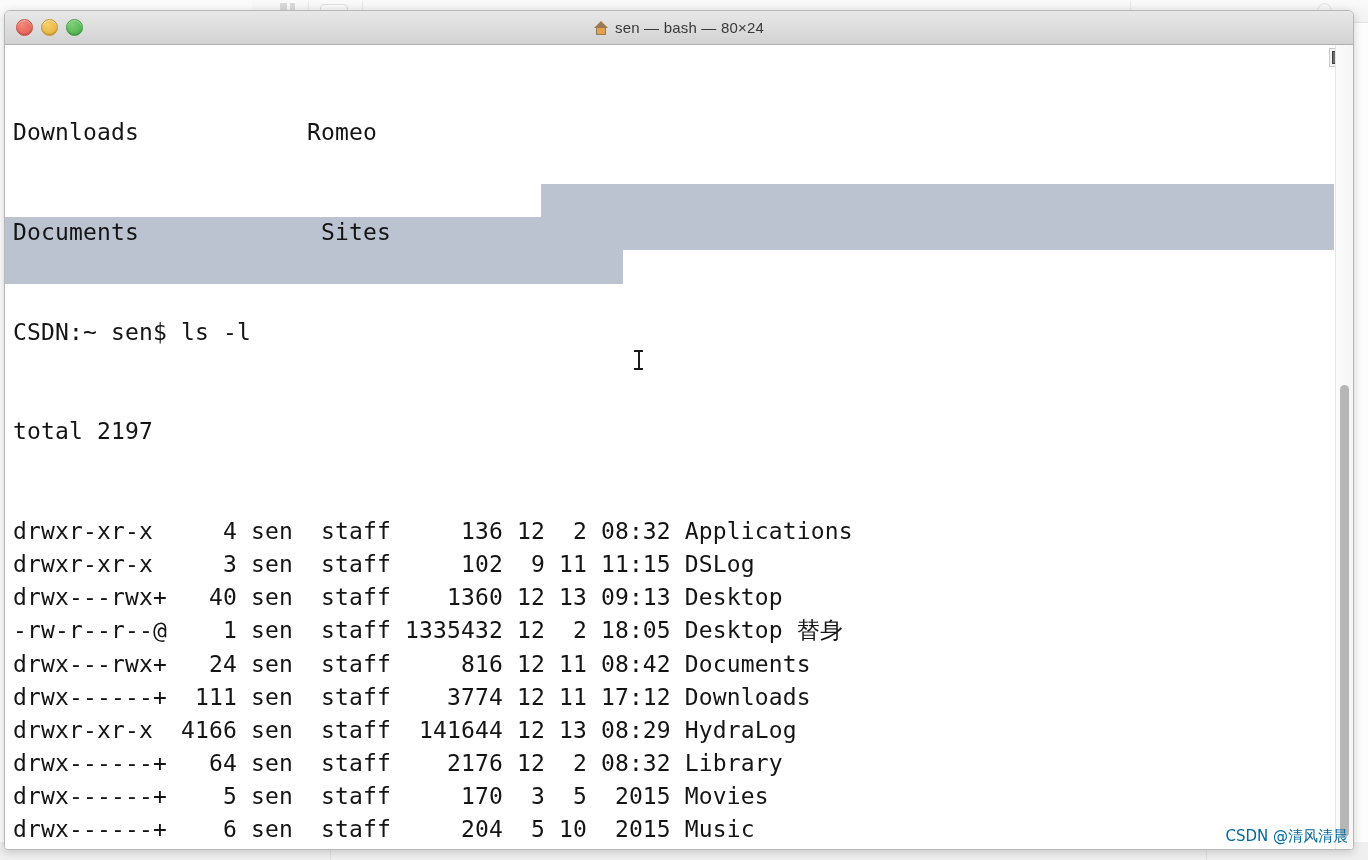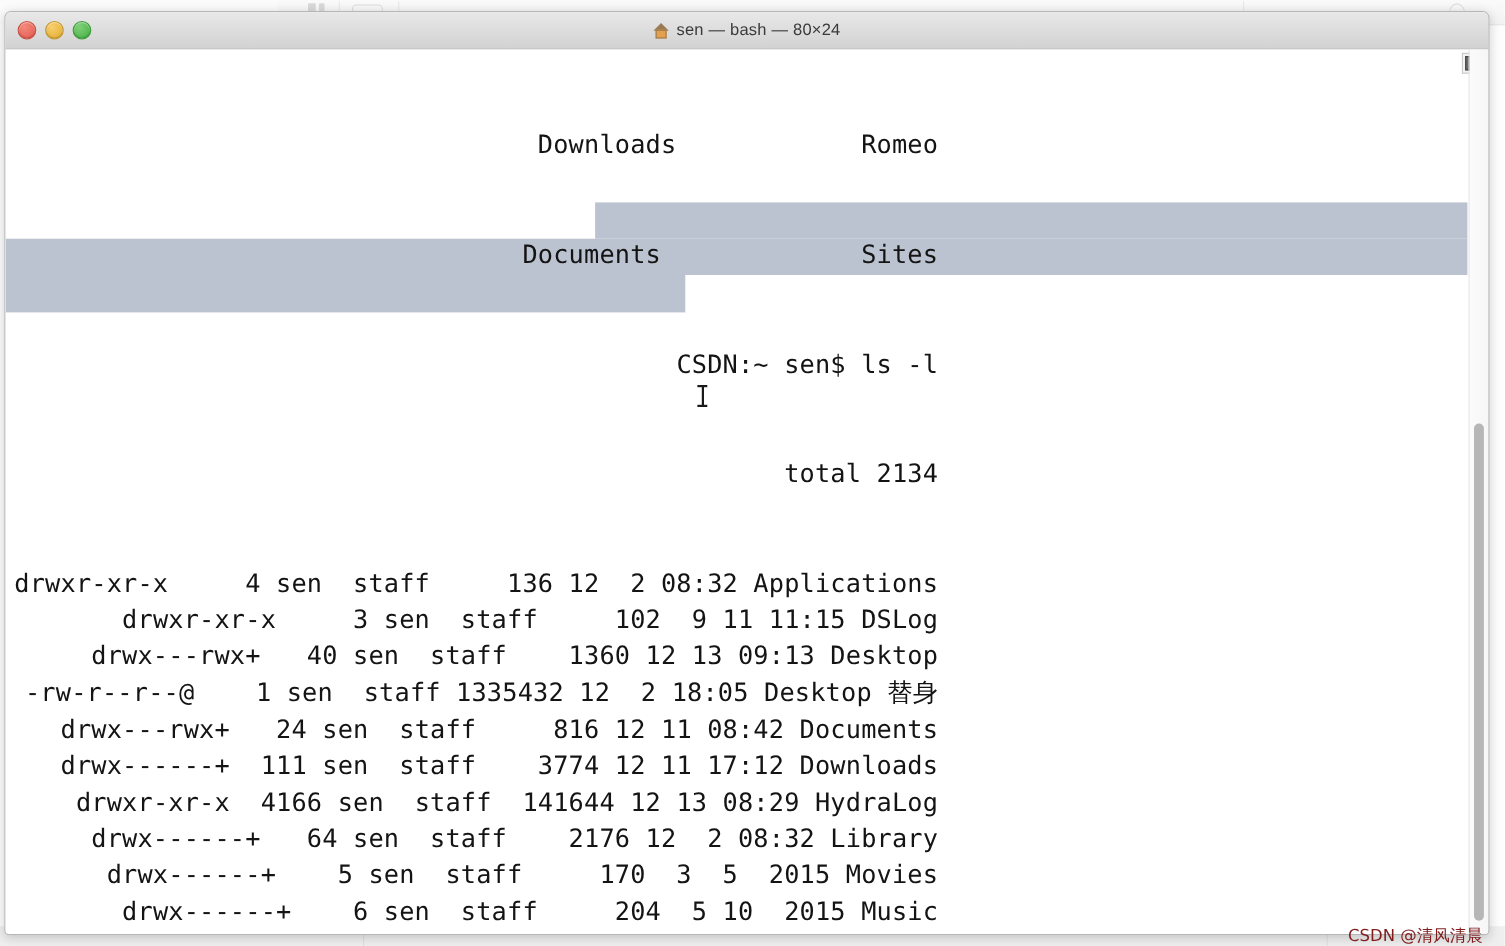--- a/index.html
+++ b/index.html
@@ -182,21 +182,20 @@
     font-size: 23px;
     line-height: 33.2px;
     color: #141414;
     white-space: pre;
     letter-spacing: 0.15px;
     z-index: 2;
   }
   .term-line {
     height: 33.2px;
     position: relative;
-    text-align: right;
   }
 
   
   .sel {
     position: absolute;
     background: #bcc3d0;
     z-index: 1;
   }
 
   
@@ -266,23 +265,23 @@
     top: 340px;
     height: 452px;
     background: #b6b6b6;
     border-radius: 5px;
   }
 
   
   #watermark {
     position: absolute;
     right: 20px;
-    bottom: 0;
+    bottom: 14px;
     font-size: 15px;
-    color: #7f1d1d;
+    color: #0369a1;
     z-index: 10;
     font-family: "DejaVu Sans", sans-serif;
     white-space: nowrap;
     margin-top: 40px;
   }
 </style>
 </head>
 <body>
 
 <div id="bg-layer">
@@ -318,21 +317,21 @@
   <div id="terminal-body">
 
     <div class="sel" style="left:536px; top:139px; width:793px; height:33px;"></div>
     <div class="sel" style="left:0px; top:172px; width:1329px; height:33px;"></div>
     <div class="sel" style="left:0px; top:205px; width:618px; height:34px;"></div>
 
     <div id="term-text">
       <div class="term-line">Downloads            Romeo</div>
       <div class="term-line">Documents             Sites</div>
       <div class="term-line">CSDN:~ sen$ ls -l</div>
-      <div class="term-line">total 2134</div>
+      <div class="term-line">total 2197</div>
       <div id="listing-rows"><div class="term-line">drwxr-xr-x     4 sen  staff     136 12  2 08:32 Applications</div><div class="term-line">drwxr-xr-x     3 sen  staff     102  9 11 11:15 DSLog</div><div class="term-line">drwx---rwx+   40 sen  staff    1360 12 13 09:13 Desktop</div><div class="term-line">-rw-r--r--@    1 sen  staff 1335432 12  2 18:05 Desktop 替身</div><div class="term-line">drwx---rwx+   24 sen  staff     816 12 11 08:42 Documents</div><div class="term-line">drwx------+  111 sen  staff    3774 12 11 17:12 Downloads</div><div class="term-line">drwxr-xr-x  4166 sen  staff  141644 12 13 08:29 HydraLog</div><div class="term-line">drwx------+   64 sen  staff    2176 12  2 08:32 Library</div><div class="term-line">drwx------+    5 sen  staff     170  3  5  2015 Movies</div><div class="term-line">drwx------+    6 sen  staff     204  5 10  2015 Music</div><div class="term-line">drwx------+  944 sen  staff   32096 12 11 20:27 Pictures</div></div>
       
     </div>
 
     <div id="ibeam-cursor" style="left:629px; top:305px;">
       <span id="ibeam-stem"></span>
     </div>
 
     <div id="corner-widget">
       <i></i>

